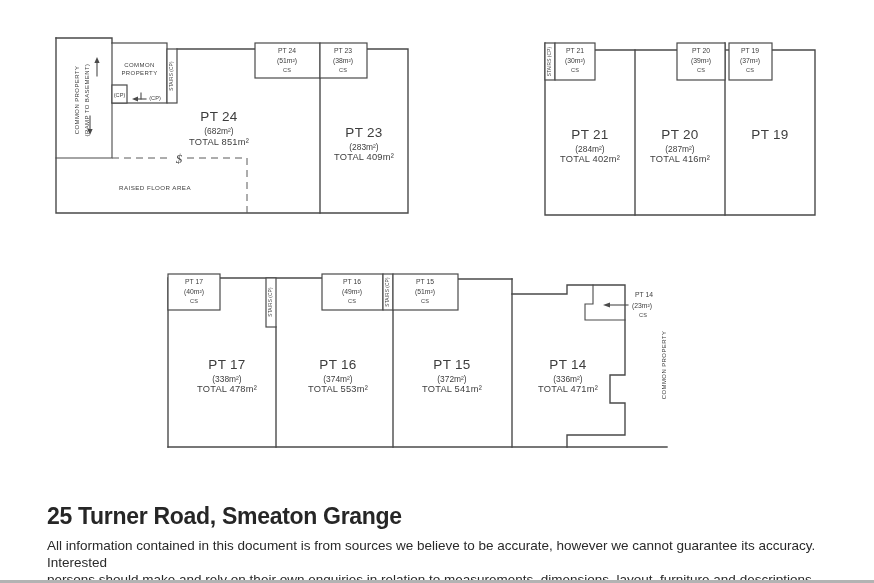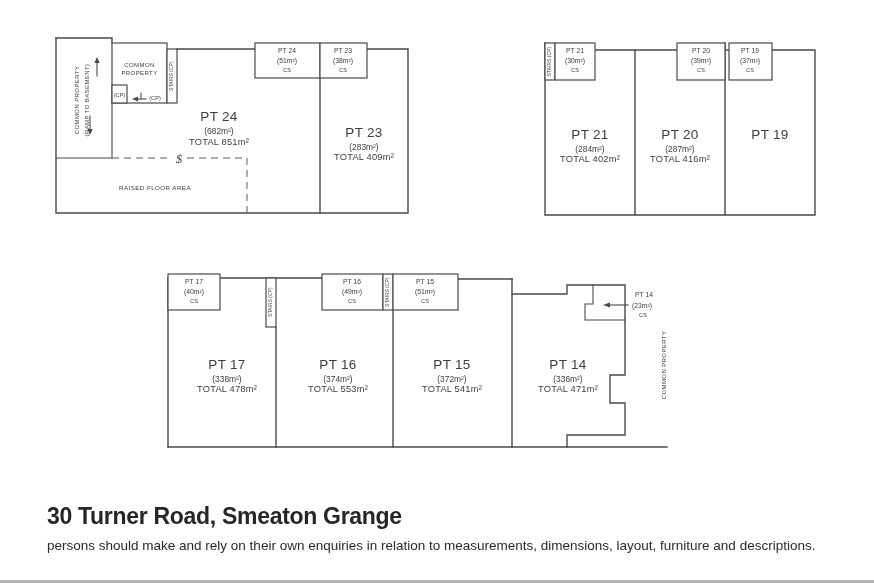--- a/index.html
+++ b/index.html
@@ -157,19 +157,20 @@
     <text class="mid" x="568" y="382">(336m²)</text>
     <text class="tot" x="568" y="392">TOTAL 471m²</text>
 
     <text class="cs" x="644" y="297">PT 14</text>
     <text class="cs" x="642" y="308">(23m²)</text>
     <text class="cs2" x="643" y="317">CS</text>
     <text class="vlbl" transform="rotate(-90 666 365)" x="666" y="365">COMMON PROPERTY</text>
   </g>
 </svg>
 
-<div class="title">30 Turner Road, Smeaton Grange</div>
+<div class="title">25 Turner Road, Smeaton Grange</div>
 <div class="disclaimer">
+  <div>All information contained in this document is from sources we believe to be accurate, however we cannot guarantee its accuracy. Interested</div>
   <div>persons should make and rely on their own enquiries in relation to measurements, dimensions, layout, furniture and descriptions.</div>
 </div>
 <div class="bottom-line"></div>
 
 </div>
 
 </body></html>

